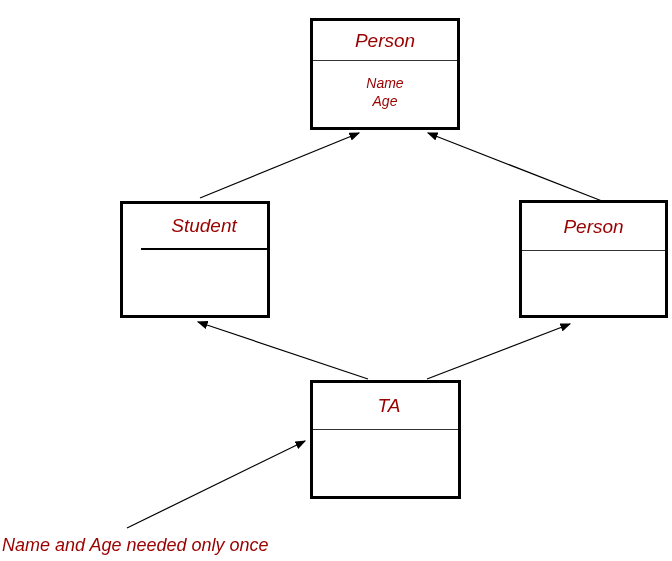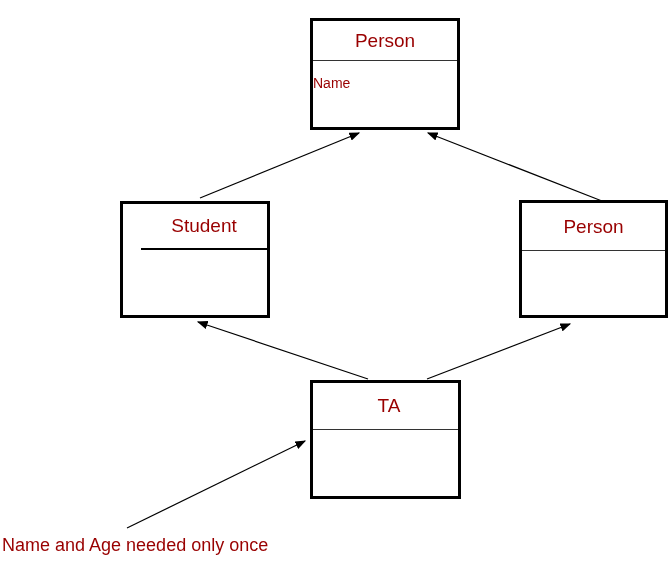--- a/index.html
+++ b/index.html
@@ -6,36 +6,36 @@
     --txt-color:#990000;
     --line-color:#000000;
     --bg-color:#ffffff;
   }
   html,body{margin:0;padding:0;}
   body{
     width:672px;height:561px;overflow:hidden;
     background:var(--bg-color);
     font-family:"Liberation Sans",sans-serif;
   }
-  .canvas{position:relative;width:672px;height:470px;background:var(--bg-color);}
+  .canvas{position:relative;width:672px;height:470px;background:var(--bg-color);font-style:italic;}
   .arrows{position:absolute;left:0;top:0;width:672px;height:561px;pointer-events:none;z-index:2;}
   .arrows line{stroke:var(--line-color);stroke-width:1.2;}
   .arrows marker path{fill:var(--line-color);}
   .class-box{
     position:absolute;box-sizing:border-box;z-index:1;
     border:3px solid var(--line-color);background:var(--bg-color);
   }
   .class-title{
     display:flex;align-items:center;justify-content:center;
     box-sizing:border-box;
     font-size:19px;color:var(--txt-color);
     border-bottom:1px solid #333;
   }
   .class-attrs{
-    text-align:left;font-size:14px;line-height:18px;
+    text-align:center;font-size:14px;line-height:18px;
     color:var(--txt-color);padding-top:13px;
   }
   #box-person{left:310px;top:18px;width:150px;height:112px;}
   #box-person .class-title{height:40px;}
   #box-student{left:120px;top:201px;width:150px;height:117px;}
   #box-student .class-title{height:46px;border-bottom:2px solid var(--line-color);margin-left:18px;}
   #box-faculty{left:519px;top:200px;width:149px;height:118px;}
   #box-faculty .class-title{height:48px;}
   #box-ta{left:310px;top:380px;width:151px;height:119px;}
   #box-ta .class-title{height:47px;padding-left:7px;}
@@ -60,20 +60,21 @@
     <line x1="602" y1="201" x2="428" y2="133" marker-end="url(#arrowhead)"></line>
     <line x1="368" y1="379" x2="198" y2="322" marker-end="url(#arrowhead)"></line>
     <line x1="427" y1="379" x2="570" y2="324" marker-end="url(#arrowhead)"></line>
     <line x1="127" y1="528" x2="305" y2="441" marker-end="url(#arrowhead)"></line>
   </svg>
 
   <div class="class-box" id="box-person">
     <div class="class-title">Person</div>
     <div class="class-attrs">
       <div>Name</div>
+      <div>Age</div>
     </div>
   </div>
 
   <div class="class-box" id="box-student">
     <div class="class-title">Student</div>
     <div class="class-attrs"></div>
   </div>
 
   <div class="class-box" id="box-faculty">
     <div class="class-title">Person</div>

